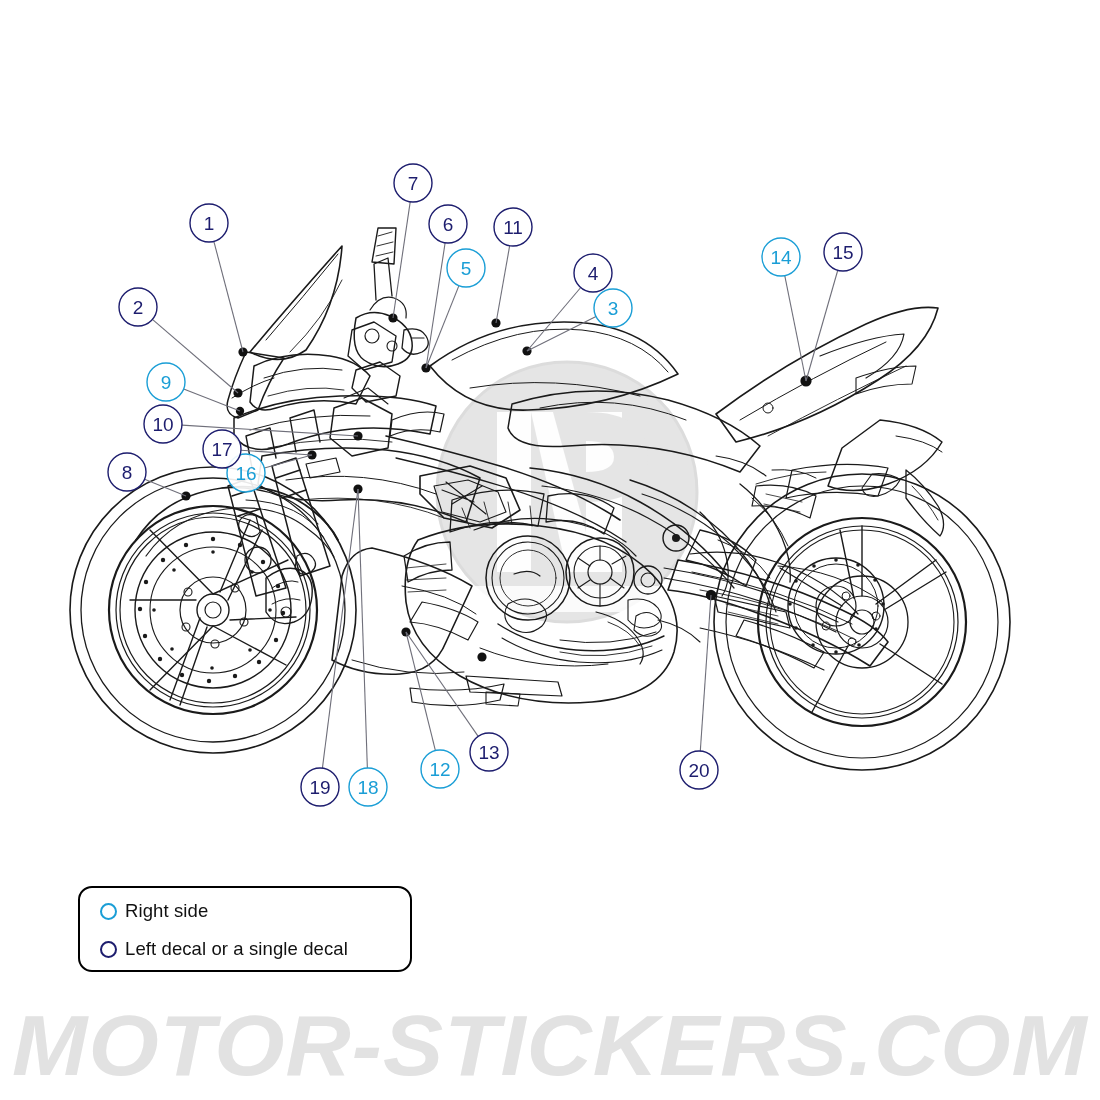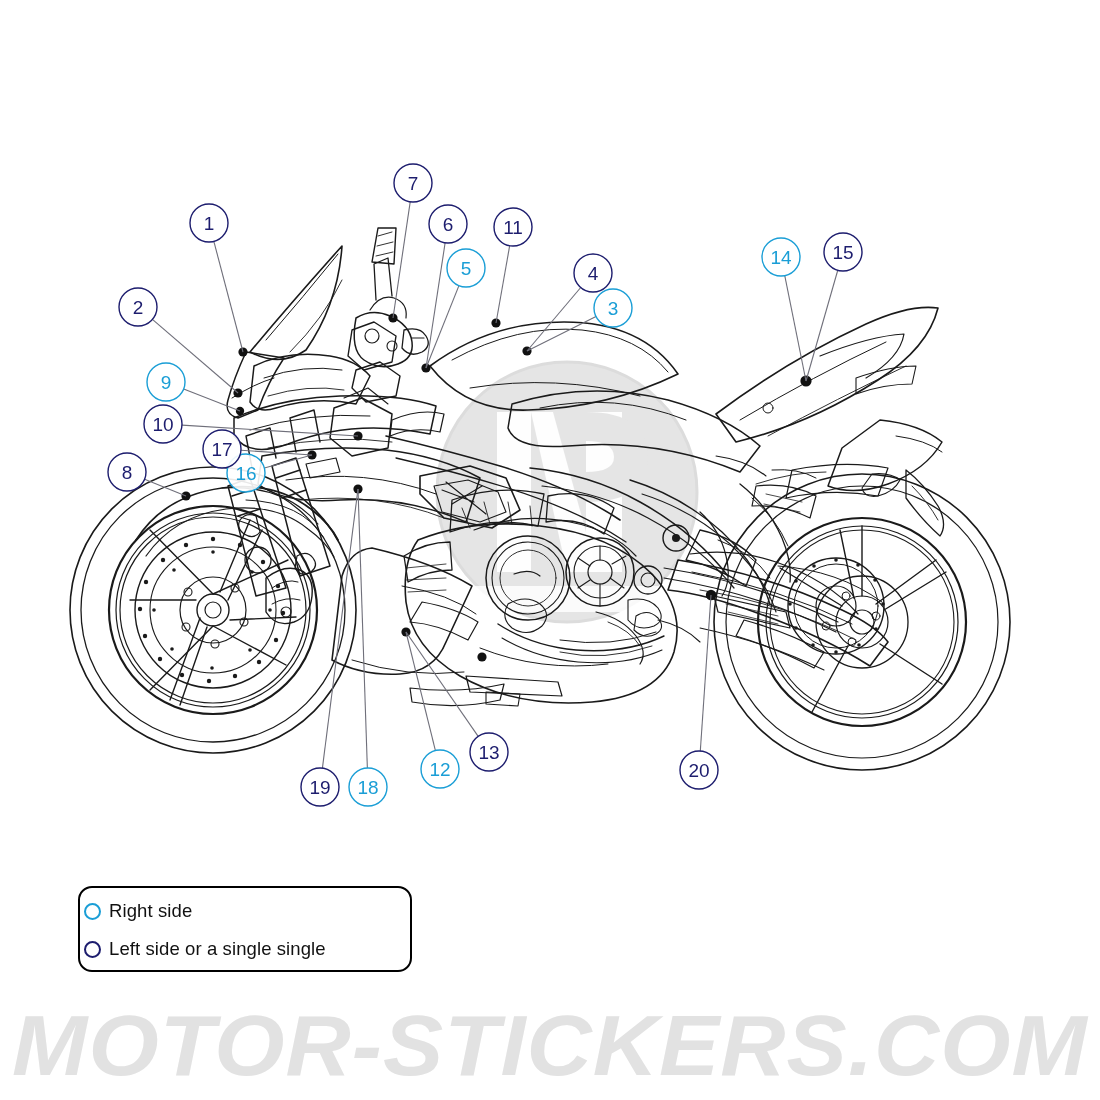--- a/index.html
+++ b/index.html
@@ -38,21 +38,21 @@
     height: 86px;
     border: 2px solid #000000;
     border-radius: 14px;
     background: #ffffff;
     box-sizing: border-box;
   }
   .legend-row {
     display: flex;
     align-items: center;
     height: 38px;
-    padding-left: 4px;
+    padding-left: 20px;
     box-sizing: border-box;
   }
   #legend .legend-row:first-child { margin-top: 4px; }
   .legend-marker {
     width: 17px;
     height: 17px;
     border-radius: 50%;
     border: 2.6px solid #000;
     box-sizing: border-box;
     flex: 0 0 auto;
@@ -518,19 +518,19 @@
       </svg>
   </div>
 
   <div id="legend">
     <div class="legend-row">
       <span class="legend-marker" style="border-color: rgb(26, 158, 214);"></span>
       <span class="legend-text">Right side</span>
     </div>
     <div class="legend-row">
       <span class="legend-marker" style="border-color: rgb(29, 29, 110);"></span>
-      <span class="legend-text">Left side or a single single</span>
+      <span class="legend-text">Left decal or a single decal</span>
     </div>
   </div>
 
   <div id="watermark-text">MOTOR-STICKERS.COM</div>
 
 </div>
 
 </body></html>

